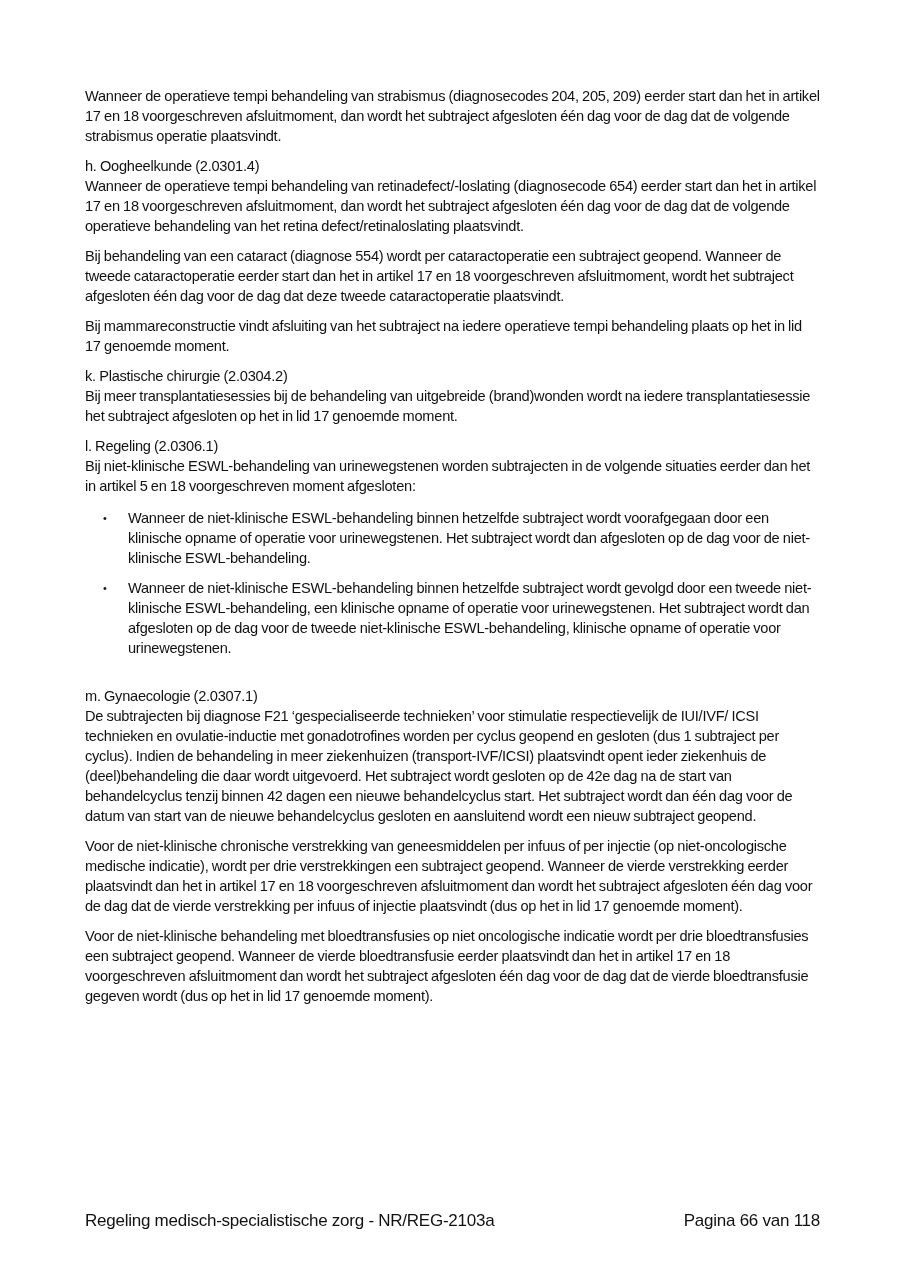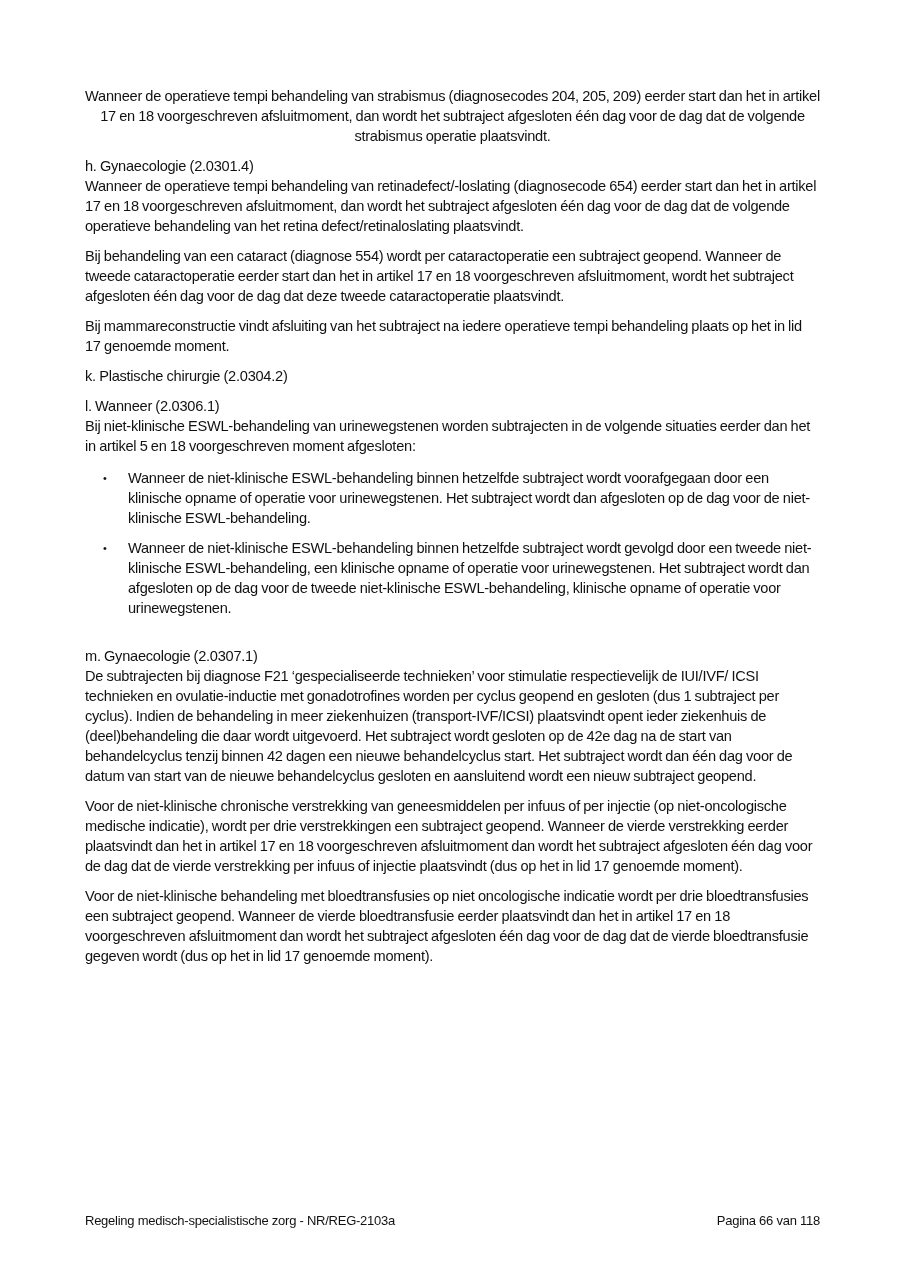--- a/index.html
+++ b/index.html
@@ -20,21 +20,20 @@
       left: 85px;
       top: 86px;
       width: 735px;
       font-size: 14.6px;
       line-height: 20px;
       letter-spacing: -0.25px;
       word-spacing: -0.5px;
     }
     .para {
       margin: 0 0 10px 0;
-      text-align: center;
     }
     .section {
       margin: 0 0 10px 0;
     }
     .section-title {
       display: block;
     }
     .section-body {
       display: block;
     }
@@ -55,53 +54,54 @@
       font-size: 11px;
     }
     .spacer {
       height: 18px;
     }
     .footer {
       position: absolute;
       left: 85px;
       top: 1212px;
       width: 735px;
-      font-size: 13px;
+      font-size: 17px;
       line-height: 18px;
       letter-spacing: -0.25px;
       display: flex;
       justify-content: space-between;
     }
   </style>
 </head>
 <body>
 
 <div class="page">
 
   <p class="para">Wanneer de operatieve tempi behandeling van strabismus (diagnosecodes 204, 205, 209) eerder start dan het in artikel 17 en 18 voorgeschreven afsluitmoment, dan wordt het subtraject afgesloten één dag voor de dag dat de volgende strabismus operatie plaatsvindt.</p>
 
   <div class="section">
-    <span class="section-title">h. Gynaecologie (2.0301.4)</span>
+    <span class="section-title">h. Oogheelkunde (2.0301.4)</span>
     <span class="section-body">Wanneer de operatieve tempi behandeling van retinadefect/-loslating (diagnosecode 654) eerder start dan het in artikel 17 en 18 voorgeschreven afsluitmoment, dan wordt het subtraject afgesloten één dag voor de dag dat de volgende operatieve behandeling van het retina defect/retinaloslating plaatsvindt.</span>
   </div>
 
   <div class="section">
     <span class="section-body">Bij behandeling van een cataract (diagnose 554) wordt per cataractoperatie een subtraject geopend. Wanneer de tweede cataractoperatie eerder start dan het in artikel 17 en 18  voorgeschreven afsluitmoment, wordt het subtraject afgesloten één dag voor de dag dat deze tweede cataractoperatie plaatsvindt.</span>
   </div>
 
   <div class="section">
     <span class="section-body">Bij mammareconstructie vindt afsluiting van het subtraject na iedere operatieve tempi behandeling plaats op het in lid 17 genoemde moment.</span>
   </div>
 
   <div class="section">
     <span class="section-title">k.  Plastische chirurgie (2.0304.2)</span>
+    <span class="section-body">Bij meer transplantatiesessies bij de behandeling van uitgebreide (brand)wonden wordt na iedere transplantatiesessie het subtraject afgesloten op het in lid 17 genoemde moment.</span>
   </div>
 
   <div class="section">
-    <span class="section-title">l.   Wanneer (2.0306.1)</span>
+    <span class="section-title">l.   Regeling (2.0306.1)</span>
     <span class="section-body">Bij niet-klinische ESWL-behandeling van urinewegstenen worden subtrajecten in de volgende situaties eerder dan het in artikel 5 en 18 voorgeschreven moment afgesloten:</span>
     <ul class="bullets">
       <li>
         <span class="bullet-dot">•</span>
         <span>Wanneer de niet-klinische ESWL-behandeling binnen hetzelfde subtraject wordt voorafgegaan door een klinische opname of operatie voor urinewegstenen. Het subtraject wordt dan afgesloten op de dag voor de niet-klinische ESWL-behandeling.</span>
       </li>
       <li>
         <span class="bullet-dot">•</span>
         <span>Wanneer de niet-klinische ESWL-behandeling binnen hetzelfde subtraject wordt gevolgd door een tweede niet-klinische ESWL-behandeling, een klinische opname of operatie voor urinewegstenen. Het subtraject wordt dan afgesloten op de dag voor de tweede niet-klinische ESWL-behandeling, klinische opname  of operatie voor urinewegstenen.</span>
       </li>

